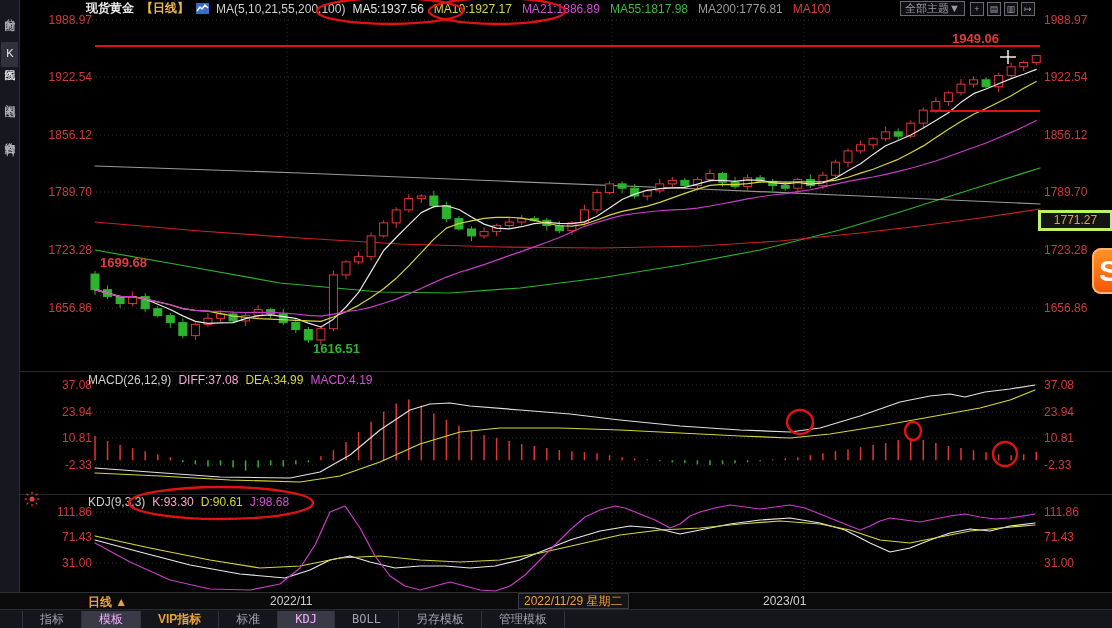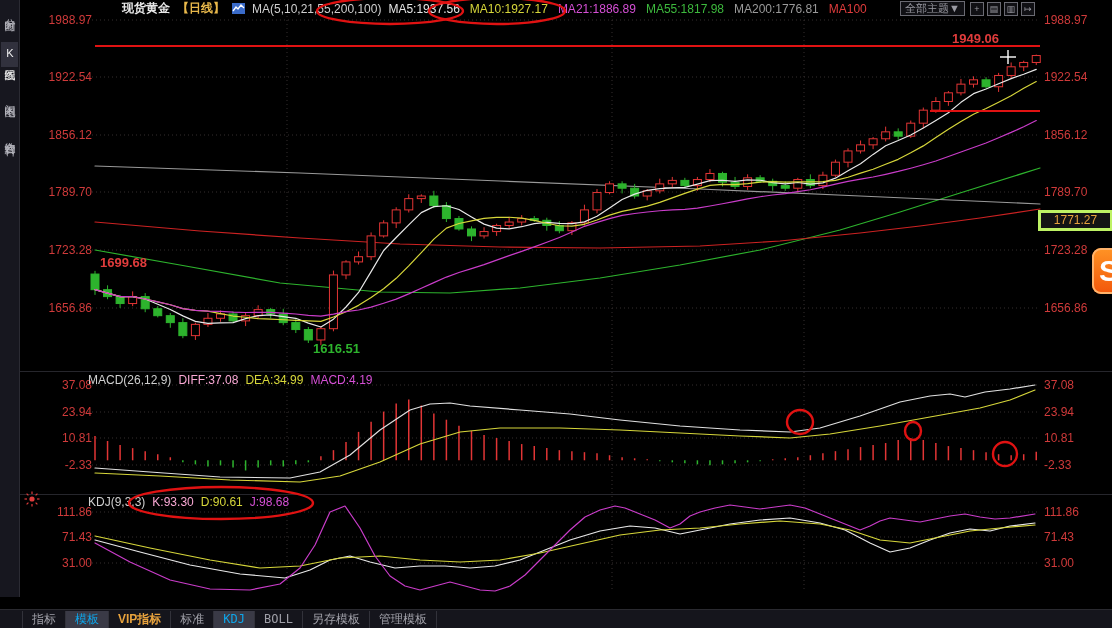--- a/index.html
+++ b/index.html
@@ -12,21 +12,21 @@
   
   .sidebar{position:absolute;left:0;top:0;width:19px;height:592px;background:#17171f;
            border-right:1px solid #2b2b33;display:flex;flex-direction:column;align-items:center;
            padding-top:5px;gap:24px;z-index:4;}
   .side-item{writing-mode:vertical-rl;text-orientation:upright;color:#b6b6be;font-size:11px;
              line-height:15px;padding:5px 1px;cursor:pointer;letter-spacing:1px;}
   .side-item.active{background:#31313d;color:#eee;}
 
   
   .hdr{position:absolute;left:86px;top:1px;height:15px;display:flex;align-items:center;gap:7px;
-       font-size:12px;white-space:nowrap;z-index:3;margin-left:36px;}
+       font-size:12px;white-space:nowrap;z-index:3;}
   .sym{color:#e9e9e9;font-weight:bold;}
   .ptag{color:#e8b84b;font-weight:bold;}
   .magroup{color:#cfcfcf;}
   #ma-items{display:flex;gap:10px;}
   .hdr-right{position:absolute;top:1px;left:900px;display:flex;gap:5px;align-items:center;z-index:3;}
   .theme-btn{border:1px solid #6a6a72;color:#9a9aa2;font-size:11px;padding:0 4px;height:13px;
              line-height:13px;cursor:pointer;background:#101014;}
   .mini-btn{border:1px solid #6a6a72;color:#9a9aa2;width:12px;height:12px;font-size:9px;
             line-height:12px;text-align:center;cursor:pointer;background:#101014;}
 
@@ -47,24 +47,24 @@
             border-top:1px solid #2e2e34;z-index:4;font-size:12px;}
   .period-lbl{position:absolute;left:88px;top:1px;color:#e8a33d;font-weight:bold;cursor:pointer;}
   .date-tick{position:absolute;top:1px;color:#cfcfcf;}
   .sel-date{position:absolute;left:518px;top:0px;border:1px solid #3c3c42;background:#141414;
             color:#e8a33d;padding:0 5px;height:14px;line-height:14px;}
 
   
   .toolbar{position:absolute;left:0;top:609px;width:1112px;height:19px;background:#15151c;
            border-top:1px solid #2a2a30;display:flex;align-items:center;padding-left:22px;z-index:4;
            font-size:12px;}
-  .tb-item{color:#a0a0a8;padding:1px 9px;cursor:pointer;border-left:1px solid #32323a;height:15px;
+  .tb-item{color:#a0a0a8;padding:1px 17px;cursor:pointer;border-left:1px solid #32323a;height:15px;
            line-height:15px;}
   .tb-item:last-child{border-right:1px solid #32323a;}
-  .tb-item.active{background:#3a3a46;color:#0ea5e9;}
+  .tb-item.active{background:#3a3a46;color:#f0abfc;}
   .tb-item.vip{color:#e8a33d;font-weight:bold;}
   .tb-item.mono{font-family:"DejaVu Sans Mono",monospace;}
 
   .logo-badge{position:absolute;left:1092px;top:248px;width:34px;height:46px;border-radius:9px;
               background:linear-gradient(180deg,#ff9425,#f2560a);color:#fff;font-weight:bold;
               font-size:30px;text-align:center;line-height:46px;z-index:5;
               box-shadow:inset 0 0 0 2px #ffb36b;}
 </style>
 </head>
 <body>
@@ -389,20 +389,25 @@
         <line x1="11.6" y1="4.4" x2="13.4" y2="2.6"></line>
     </g>
   </svg>
   <div class="pane-hdr" style="left:88px;top:495px">
     <span class="c-ttl">KDJ(9,3,3)</span>
     <span class="c-wh">K:93.30</span>
     <span class="c-yl">D:90.61</span>
     <span class="c-mg">J:98.68</span>
   </div>
 
+  <div class="date-row">
+    <span class="period-lbl">日线 ▲</span>
+    <span id="date-ticks"></span>
+    <span class="sel-date">2022/11/29 星期二</span>
+  <div class="date-tick" style="left:270px;top:1px;position:absolute">2022/11</div><div class="date-tick" style="left:763px;top:1px;position:absolute">2023/01</div></div>
 
   <div class="toolbar" id="toolbar">
       <div class="tb-item">指标</div>
       <div class="tb-item active">模板</div>
       <div class="tb-item vip">VIP指标</div>
       <div class="tb-item">标准</div>
       <div class="tb-item active mono">KDJ</div>
       <div class="tb-item mono">BOLL</div>
       <div class="tb-item">另存模板</div>
       <div class="tb-item">管理模板</div>

